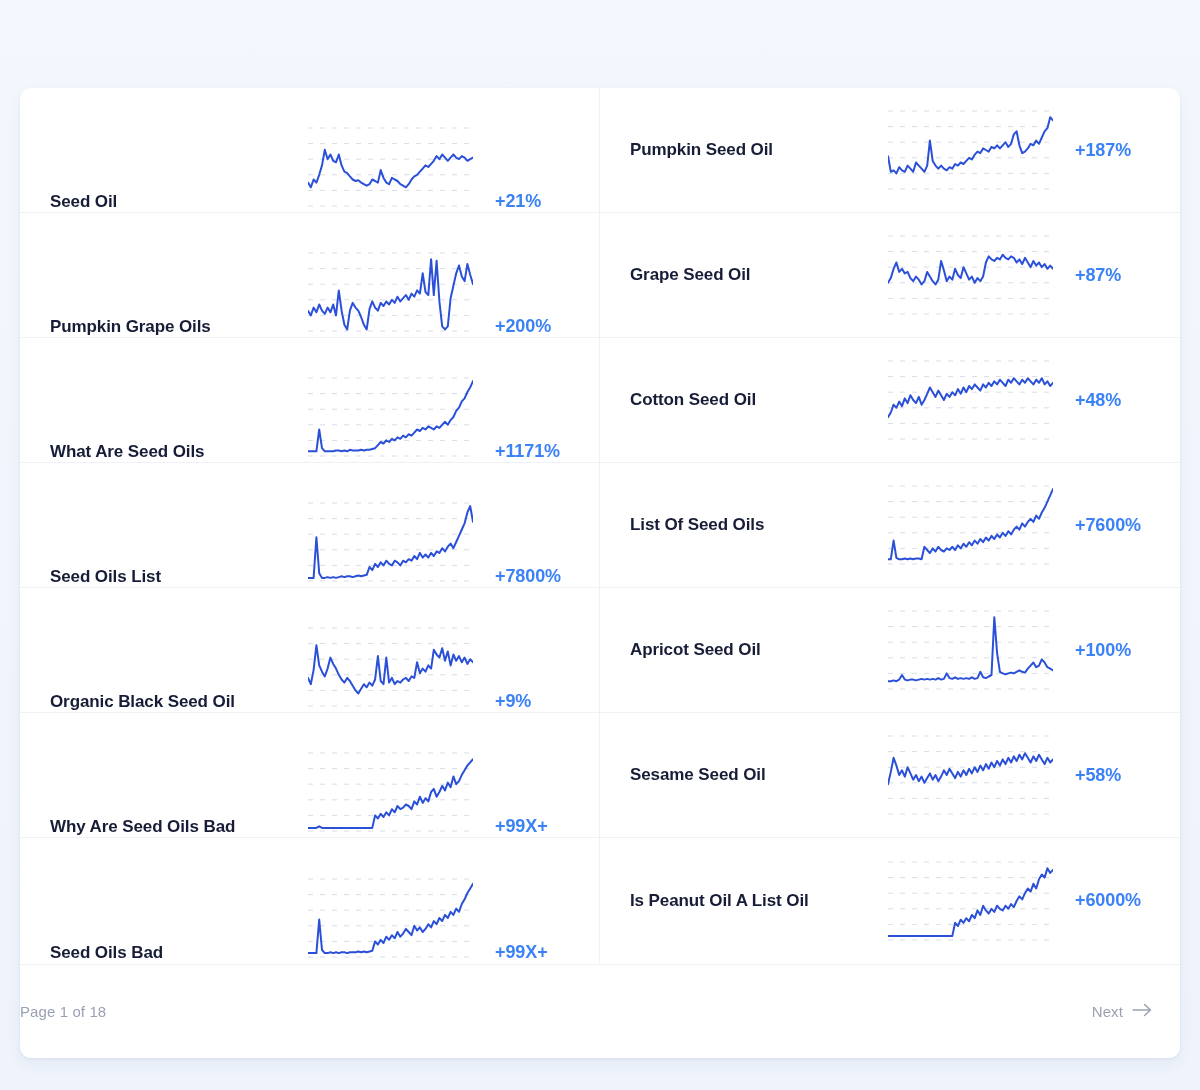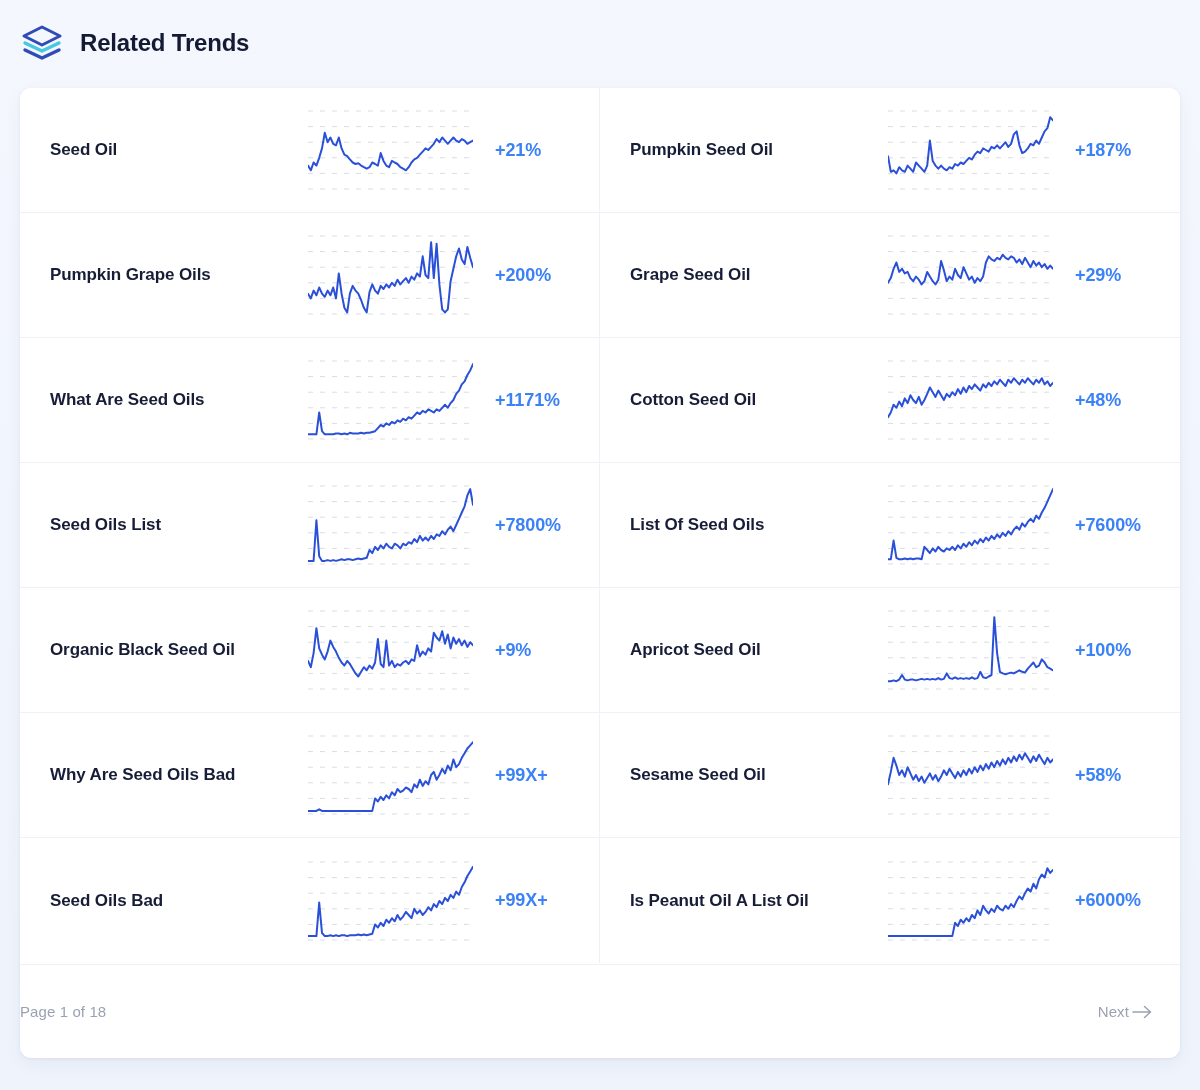--- a/index.html
+++ b/index.html
@@ -62,21 +62,21 @@
   }
 
   .trend-row {
     display: flex;
     align-items: center;
     position: relative;
     padding: 0 0 0 30px;
     border-bottom: 1px solid #eef1f6;
   }
   
-  .trend-row.col-left { border-right: 1px solid #eef1f6; }
+  .trend-row.col-left { border-right: 1px solid #eef1f6; align-items: flex-end; }
   .grid > .trend-row:nth-last-child(1),
   .grid > .trend-row:nth-last-child(2) { border-bottom: none; }
 
   .trend-label {
     font-size: 17px;
     font-weight: bold;
     color: #171d37;
     letter-spacing: -0.1px;
     width: 258px;
     flex: 0 0 258px;
@@ -113,44 +113,33 @@
     right: 0;
     text-align: left;
     font-size: 15px;
     color: #9aa2b2;
     letter-spacing: 0.1px;
   }
   .next-btn {
     position: absolute;
     right: 28px;
     display: flex;
-    align-items: center;
-    gap: 3px;
+    gap: 9px;
     font-size: 15px;
     color: #9aa2b2;
     cursor: pointer;
     letter-spacing: 0.1px;
   }
   .arrow-icon { width: 20px; height: 14px; display: block; }
 </style>
 </head>
 <body>
 
 <div class="page">
 
-  <div class="header">
-    <span>
-      <svg class="stack-icon" viewBox="0 0 44 44" xmlns="http://www.w3.org/2000/svg">
-        <path d="M22 6 L40 15 L22 24 L4 15 Z" fill="none" stroke="#2e4bb8" stroke-width="3" stroke-linejoin="round"></path>
-        <path d="M5 22 L22 30 L39 22" fill="none" stroke="#45c8e0" stroke-width="3.4" stroke-linecap="round" stroke-linejoin="round"></path>
-        <path d="M5 29 L22 37 L39 29" fill="none" stroke="#2e4bb8" stroke-width="3.4" stroke-linecap="round" stroke-linejoin="round"></path>
-      </svg>
-    </span>
-    <div class="header-title">Related Trends</div>
-  </div>
 
   <div class="card">
 
     <div class="grid" id="trend-grid">
         <div class="trend-row col-left">
           <div class="trend-label">Seed Oil</div>
           <div class="spark-wrap">
             <svg class="spark" viewBox="0 0 165 90" preserveAspectRatio="none" xmlns="http://www.w3.org/2000/svg">
               <g>
                 <line x1="0" y1="6.0" x2="165" y2="6.0" stroke="#d8dde6" stroke-width="1" stroke-dasharray="5 7"></line>
@@ -207,21 +196,21 @@
                 <line x1="0" y1="6.0" x2="165" y2="6.0" stroke="#d8dde6" stroke-width="1" stroke-dasharray="5 7"></line>
                 <line x1="0" y1="21.6" x2="165" y2="21.6" stroke="#d8dde6" stroke-width="1" stroke-dasharray="5 7"></line>
                 <line x1="0" y1="37.2" x2="165" y2="37.2" stroke="#d8dde6" stroke-width="1" stroke-dasharray="5 7"></line>
                 <line x1="0" y1="52.8" x2="165" y2="52.8" stroke="#d8dde6" stroke-width="1" stroke-dasharray="5 7"></line>
                 <line x1="0" y1="68.4" x2="165" y2="68.4" stroke="#d8dde6" stroke-width="1" stroke-dasharray="5 7"></line>
                 <line x1="0" y1="84.0" x2="165" y2="84.0" stroke="#d8dde6" stroke-width="1" stroke-dasharray="5 7"></line>
               </g>
               <polyline points="0.0,52.8 2.8,48.1 5.6,38.8 8.4,32.5 11.2,41.9 14.0,38.8 16.8,43.4 19.6,41.9 22.4,48.1 25.2,51.2 28.0,46.6 30.8,49.7 33.6,54.4 36.4,51.2 39.2,41.9 41.9,46.6 44.7,51.2 47.5,54.4 50.3,49.7 53.1,31.0 55.9,40.3 58.7,51.2 61.5,46.6 64.3,49.7 67.1,38.8 69.9,45.0 72.7,48.1 75.5,37.2 78.3,43.4 81.1,49.7 83.9,46.6 86.7,52.8 89.5,48.1 92.3,51.2 95.1,46.6 97.9,32.5 100.7,26.3 103.5,29.4 106.3,31.0 109.1,27.8 111.9,29.4 114.7,24.7 117.5,27.8 120.3,29.4 123.1,26.3 125.8,27.8 128.6,32.5 131.4,29.4 134.2,34.1 137.0,27.8 139.8,32.5 142.6,37.2 145.4,31.0 148.2,35.6 151.0,32.5 153.8,37.2 156.6,34.1 159.4,38.8 162.2,35.6 165.0,38.8" fill="none" stroke="#2b50d8" stroke-width="2" stroke-linejoin="round" stroke-linecap="round" vector-effect="non-scaling-stroke"></polyline>
             </svg>
           </div>
-          <div class="trend-pct">+29%</div>
+          <div class="trend-pct">+87%</div>
         </div>
         <div class="trend-row col-left">
           <div class="trend-label">What Are Seed Oils</div>
           <div class="spark-wrap">
             <svg class="spark" viewBox="0 0 165 90" preserveAspectRatio="none" xmlns="http://www.w3.org/2000/svg">
               <g>
                 <line x1="0" y1="6.0" x2="165" y2="6.0" stroke="#d8dde6" stroke-width="1" stroke-dasharray="5 7"></line>
                 <line x1="0" y1="21.6" x2="165" y2="21.6" stroke="#d8dde6" stroke-width="1" stroke-dasharray="5 7"></line>
                 <line x1="0" y1="37.2" x2="165" y2="37.2" stroke="#d8dde6" stroke-width="1" stroke-dasharray="5 7"></line>
                 <line x1="0" y1="52.8" x2="165" y2="52.8" stroke="#d8dde6" stroke-width="1" stroke-dasharray="5 7"></line>

